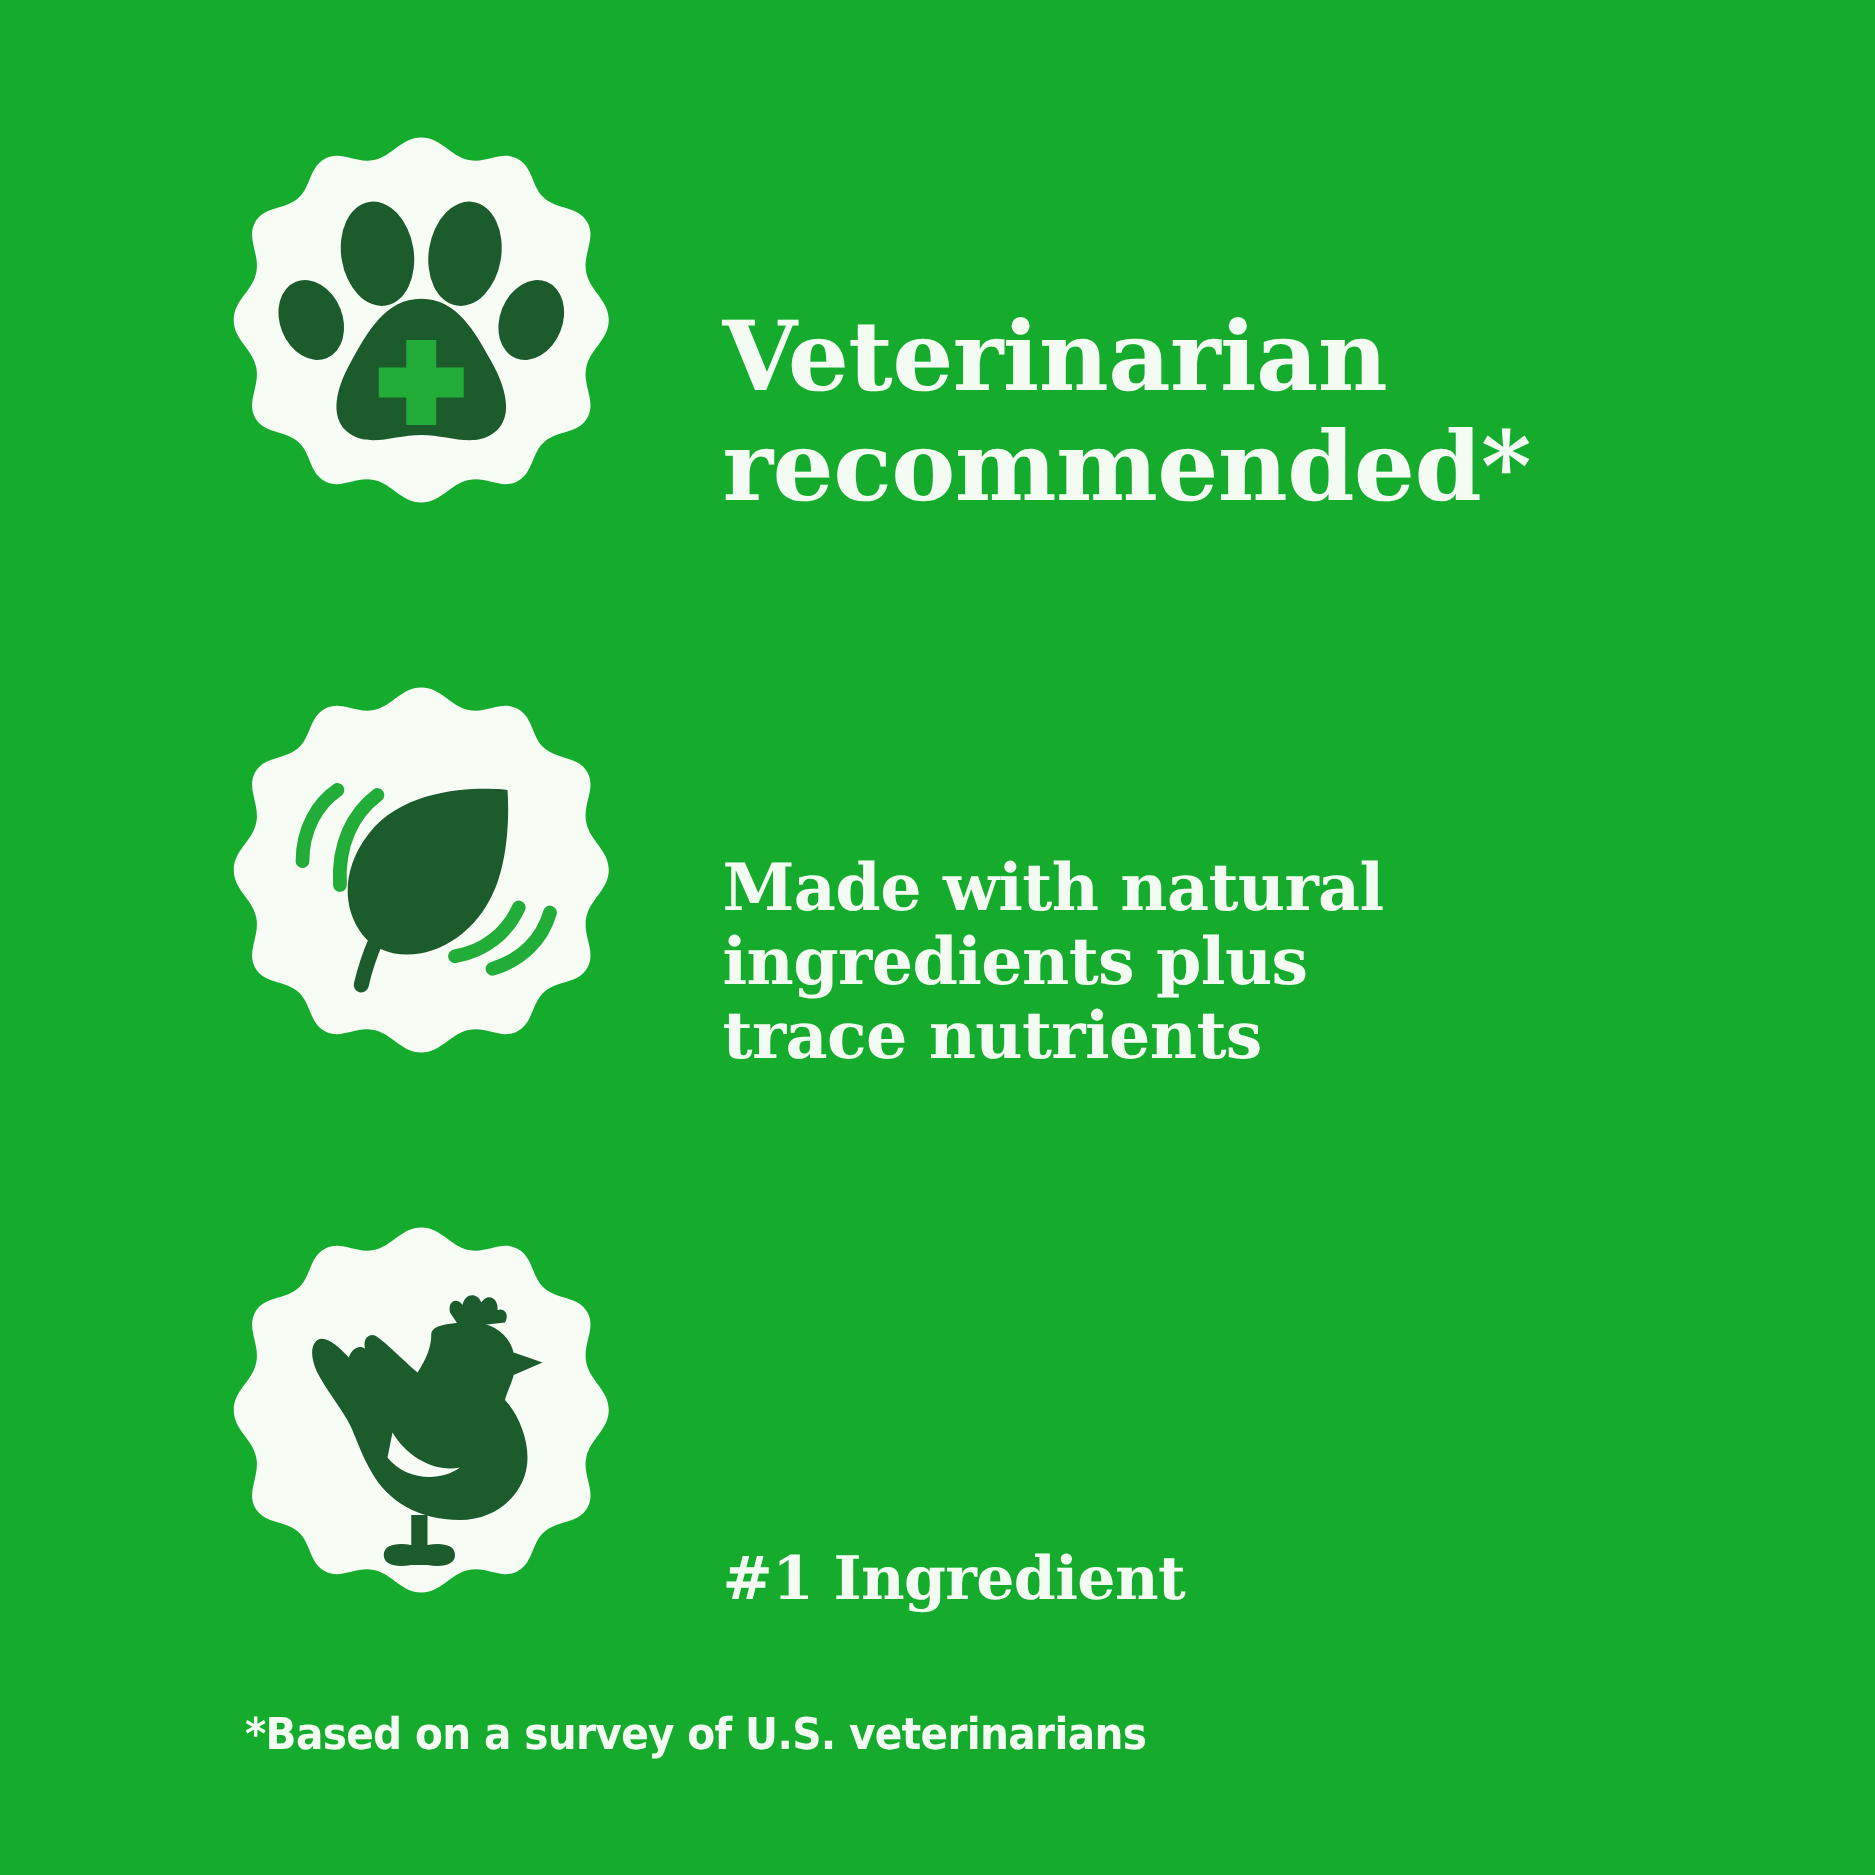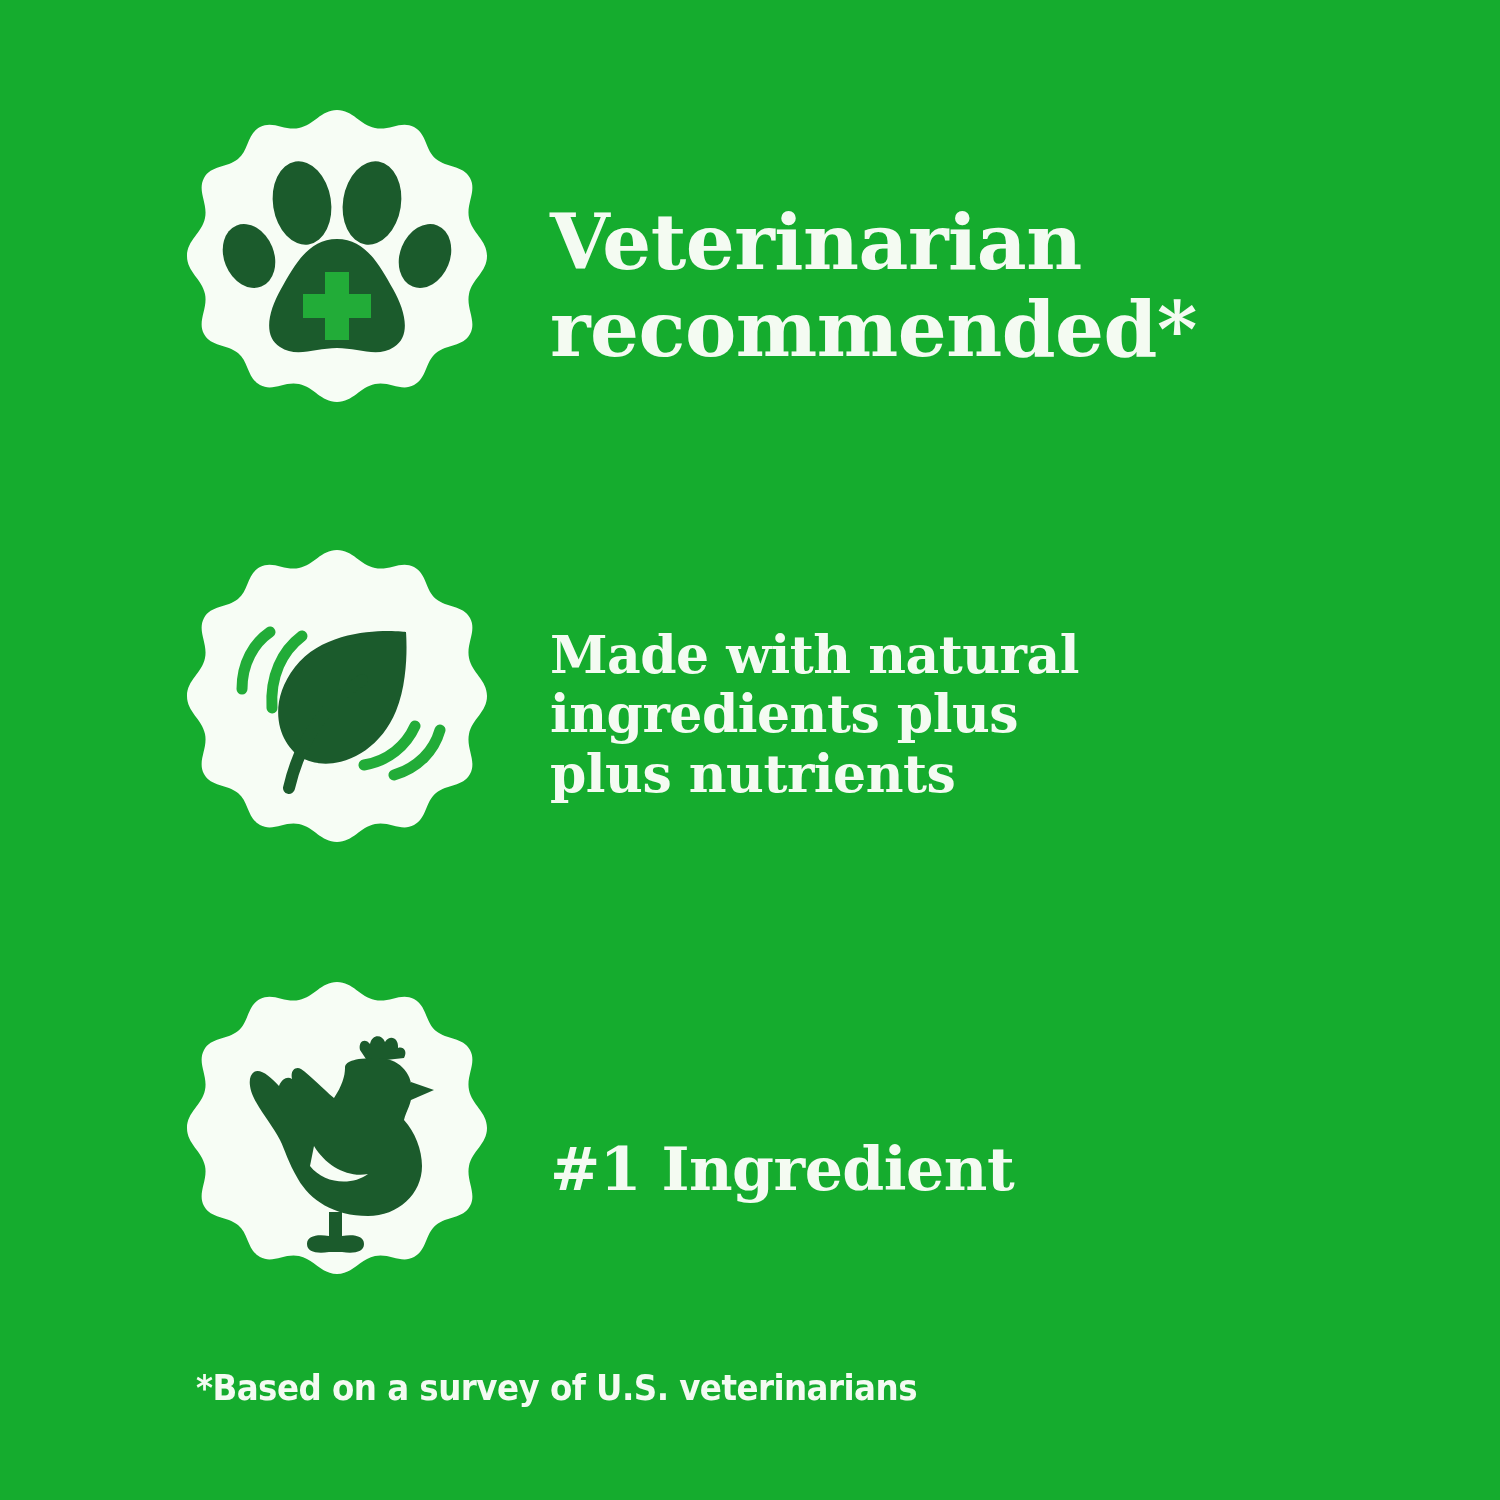--- a/index.html
+++ b/index.html
@@ -21,21 +21,22 @@
     background: #15AC2E;
   }
 
   
   .feature-row {
     position: absolute;
     left: 0;
     width: 1500px;
     display: flex;
     flex-direction: row;
-    align-items: center;
+    align-items: flex-end;
+    gap: 28px;
   }
   #row-vet    { top: 108px; }
   #row-nat    { top: 548px; }
   #row-chk    { top: 980px; }
 
   .badge-wrap {
     position: relative;
     width: 310px;
     height: 310px;
     margin-left: 182px;
@@ -53,21 +54,21 @@
     color: #F4FBF2;
     font-family: "DejaVu Serif", serif;
     font-weight: bold;
     font-size: 77px;
     line-height: 1.135;
     letter-spacing: -0.5px;
     padding-top: 46px;
     max-width: 800px;
   }
   #row-nat .feature-text { padding-top: 22px; font-size: 52px; }
-  #row-chk .feature-text { padding-top: 68px; font-size: 60px; }
+  #row-chk .feature-text { padding-top: 68px; font-size: 48px; }
 
   .feature-text .ln { display: block; white-space: nowrap; }
 
   
   #footnote {
     position: absolute;
     left: 196px;
     top: 1368px;
     color: #F4FBF2;
     font-family: "DejaVu Sans", sans-serif;
@@ -148,21 +149,21 @@
                  C152 225 196 207 214 163
                  C228 129 224 84 224 84 Z" fill="#1B5B2C"></path>
 
         <path d="M180 132 C148 152 119 188 107 240" stroke="#1B5B2C" stroke-width="12" stroke-linecap="round" fill="none"></path>
       </svg>
     </div>
 
     <div class="feature-text">
       <span class="ln">Made with natural</span>
       <span class="ln">ingredients plus</span>
-      <span class="ln">plus nutrients</span>
+      <span class="ln">trace nutrients</span>
     </div>
   </div>
 
   <div class="feature-row" id="row-chk">
 
     <div class="badge-wrap">
       <svg viewBox="0 0 310 310" xmlns="http://www.w3.org/2000/svg">
         <path d="M155 2
                  C171 2 178 17 193 20 C208 23 219 12 232 19 C245 26 243 42 254 51
                  C265 60 281 57 288 70 C295 83 284 95 287 110 C290 125 305 132 305 148

